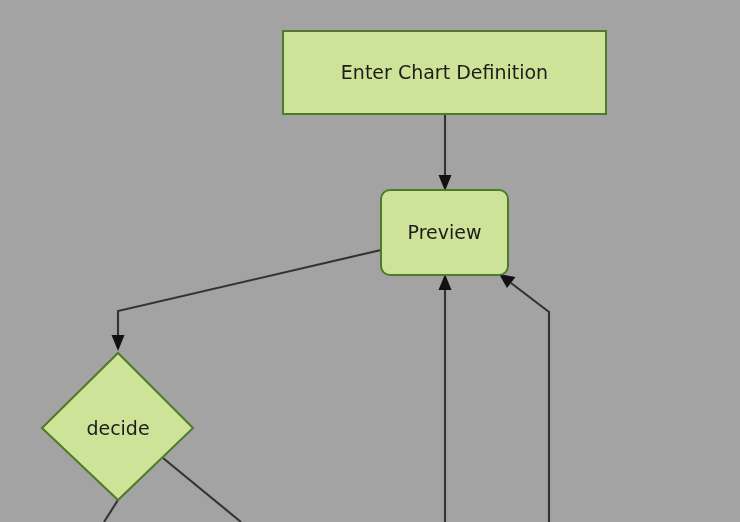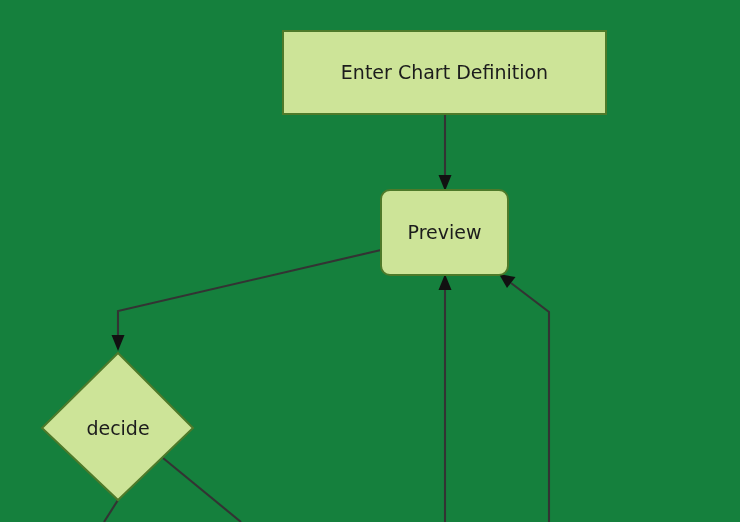--- a/index.html
+++ b/index.html
@@ -10,21 +10,21 @@
   body {
     width: 740px;
     height: 522px;
     overflow: hidden;
     font-family: "DejaVu Sans", "Liberation Sans", sans-serif;
   }
   #flowchart-canvas {
     position: relative;
     width: 740px;
     height: 522px;
-    background: #15803d;
+    background: #a3a3a3;
   }
   #flowchart-svg {
     position: absolute;
     top: 0;
     left: 0;
     width: 740px;
     height: 522px;
     display: block;
   }
   .node-shape {

